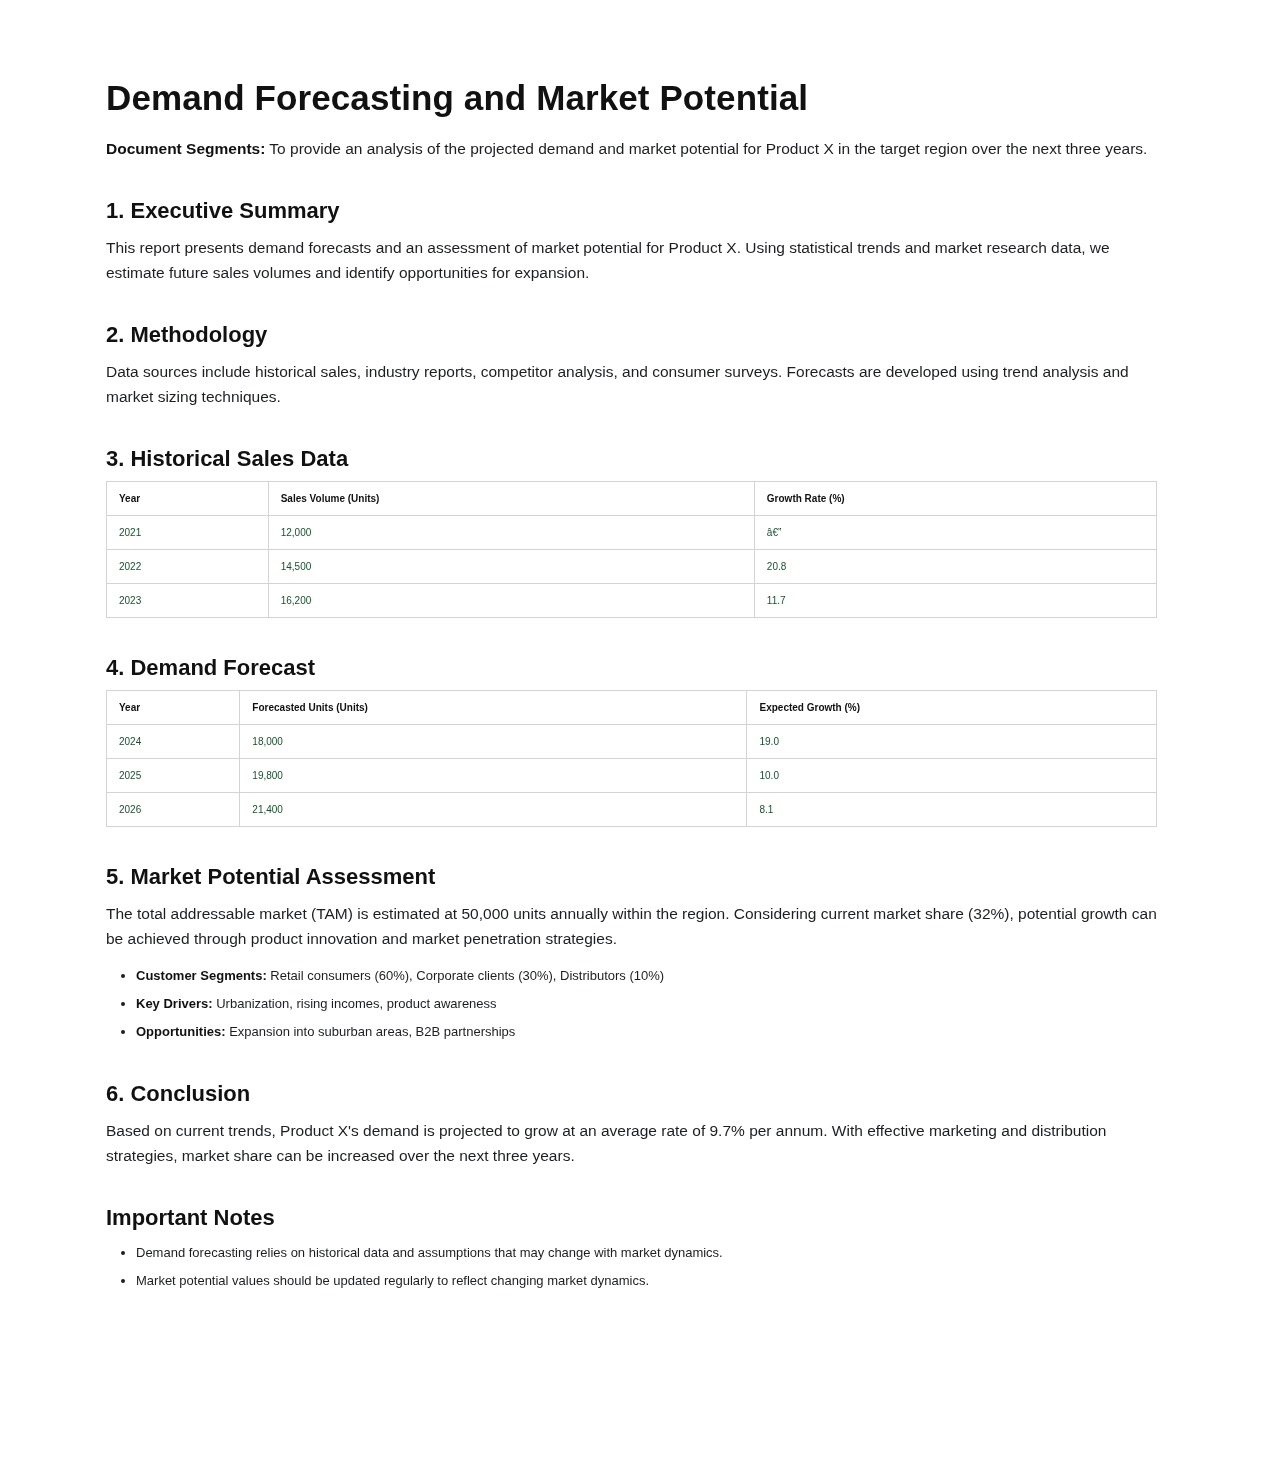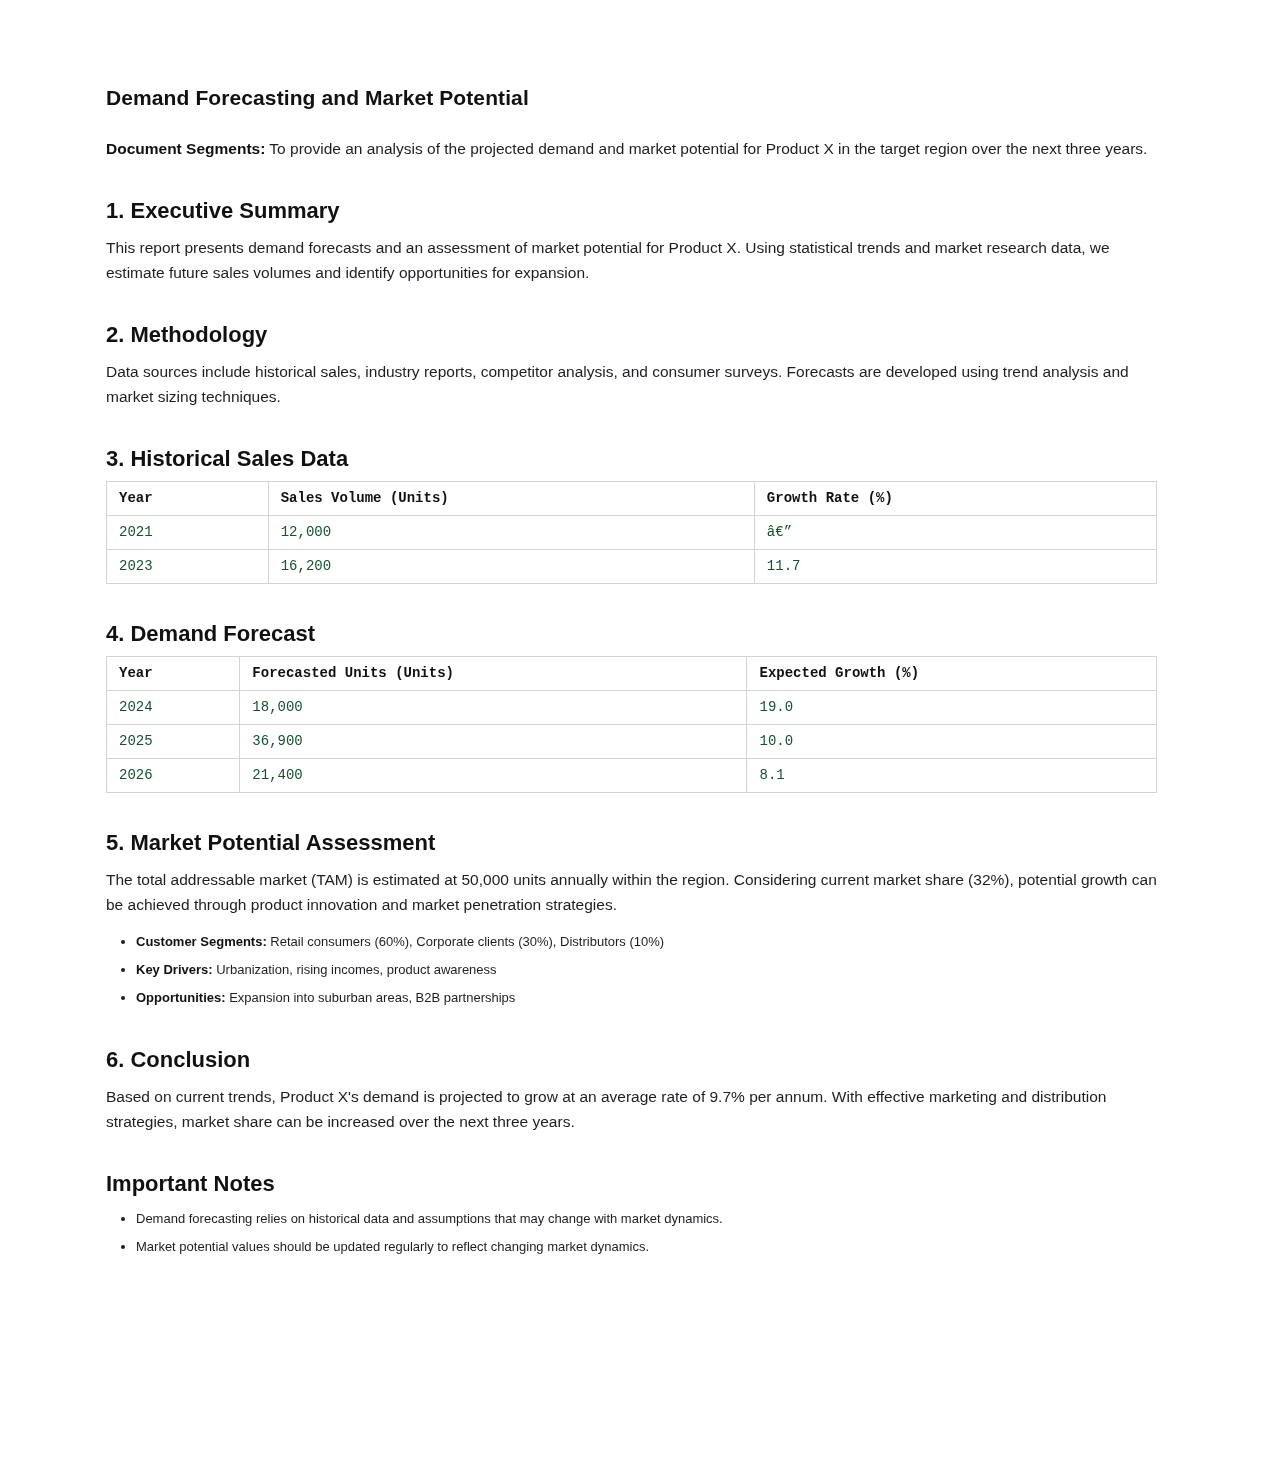--- a/index.html
+++ b/index.html
@@ -13,21 +13,21 @@
     overflow: hidden;
   }
   .content-clip {
     height: 1318px;
     overflow: hidden;
   }
   .content {
     padding: 80px 106px 0 106px;
   }
   h1 {
-    font-size: 21px;
+    font-size: 35px;
     line-height: 36px;
     font-weight: 700;
     color: #111111;
     margin: 0 0 20px 0;
     letter-spacing: 0.1px;
   }
   h2 {
     font-size: 22px;
     line-height: 24px;
     font-weight: 700;
@@ -38,24 +38,23 @@
     font-size: 15.5px;
     line-height: 25px;
     margin: 12px 0;
     color: #1c1e21;
   }
   strong { font-weight: 700; color: #111111; }
   table {
     border-collapse: collapse;
     width: 100%;
     margin: 6px 0 12px 0;
-    font-size: 14px;
+    font-size: 10px;
     line-height: 17px;
     table-layout: fixed;
-    font-family: Liberation Mono, monospace;
   }
   th, td {
     border: 1px solid #d4d4d4;
     padding: 8px 12px;
     text-align: left;
     vertical-align: middle;
     color: #14532d;
   }
   th { font-weight: 700; color: #111111; }
   table.t1 col.c1 { width: 15.4%; }
@@ -106,20 +105,25 @@
             <th>Growth Rate (%)</th>
           </tr>
         </thead>
         <tbody>
           <tr>
             <td>2021</td>
             <td>12,000</td>
             <td>â€”</td>
           </tr>
           <tr>
+            <td>2022</td>
+            <td>14,500</td>
+            <td>20.8</td>
+          </tr>
+          <tr>
             <td>2023</td>
             <td>16,200</td>
             <td>11.7</td>
           </tr>
         </tbody>
       </table>
 
       <h2>4. Demand Forecast</h2>
       <table class="t2">
         <colgroup>
@@ -135,21 +139,21 @@
           </tr>
         </thead>
         <tbody>
           <tr>
             <td>2024</td>
             <td>18,000</td>
             <td>19.0</td>
           </tr>
           <tr>
             <td>2025</td>
-            <td>36,900</td>
+            <td>19,800</td>
             <td>10.0</td>
           </tr>
           <tr>
             <td>2026</td>
             <td>21,400</td>
             <td>8.1</td>
           </tr>
         </tbody>
       </table>
 

